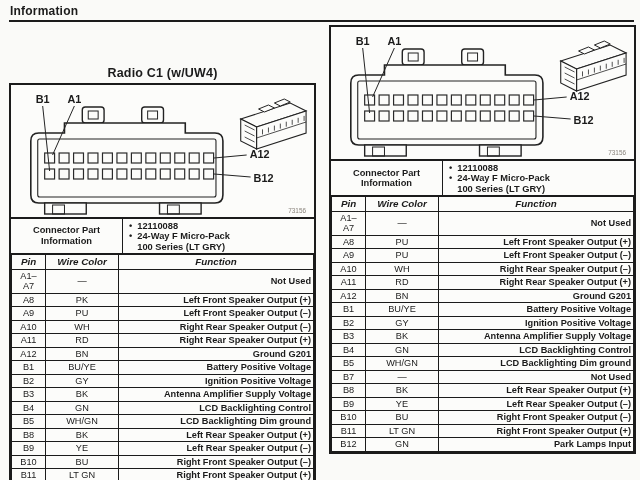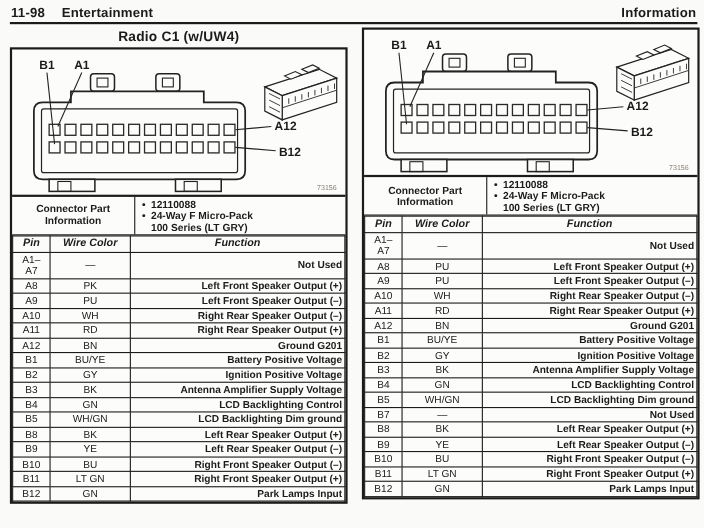--- a/index.html
+++ b/index.html
@@ -13,21 +13,21 @@
     display:flex;justify-content:space-between;align-items:flex-end;
     margin:0 6px 0 9px;padding:4px 1px 2px 1px;
     border-bottom:2.5px solid #1b1b1b;
     font-weight:bold;font-size:12px;letter-spacing:.2px;
   }
   .header-left{display:flex;gap:15px;}
   .panels{display:flex;gap:13px;margin:3px 4px 0 9px;}
   .panel{width:307px;flex:0 0 auto;}
   .panel-title{
     text-align:center;font-weight:bold;font-size:12.5px;
-    padding:2px 0 2px 0;letter-spacing:.2px;line-height:1.1;
+    padding:2px 0 2px 0;letter-spacing:.2px;line-height:1.1;margin-top:40px;
   }
   .panel-box{border:2px solid #1b1b1b;background:#fcfcfa;}
   .diagram{height:132px;border-bottom:2px solid #1b1b1b;position:relative;}
   .diagram svg{display:block;width:100%;height:100%;}
   .info-row{display:flex;border-bottom:1.5px solid #1b1b1b;align-items:stretch;}
   .info-left{
     width:107px;flex:0 0 auto;border-right:1.5px solid #1b1b1b;
     display:flex;align-items:center;justify-content:center;text-align:center;
     font-weight:bold;font-size:9.3px;line-height:1.12;padding:2px;
   }
@@ -50,24 +50,20 @@
   .ln{stroke:#222;fill:none;}
   .shape{stroke:#222;fill:#fcfcfa;}
   .pin-sq{stroke:#2a2a2a;stroke-width:1.2;fill:#fcfcfa;}
   .svg-label{font:bold 11px "Liberation Sans",sans-serif;fill:#1b1b1b;}
   .fig-num{font:6.5px "Liberation Sans",sans-serif;fill:#8a847c;}
 </style>
 </head>
 <body>
 
 <div class="page-header">
-  <div class="header-left">
-    <span>11-98</span>
-    <span>Entertainment</span>
-  </div>
   <span>Information</span>
 </div>
 
 <div class="panels">
 
   <div class="panel">
     <div class="panel-title">Radio C1 (w/UW4)</div>
     <div class="panel-box">
       <div class="diagram">
         <svg viewBox="0 0 306 132" preserveAspectRatio="none">

